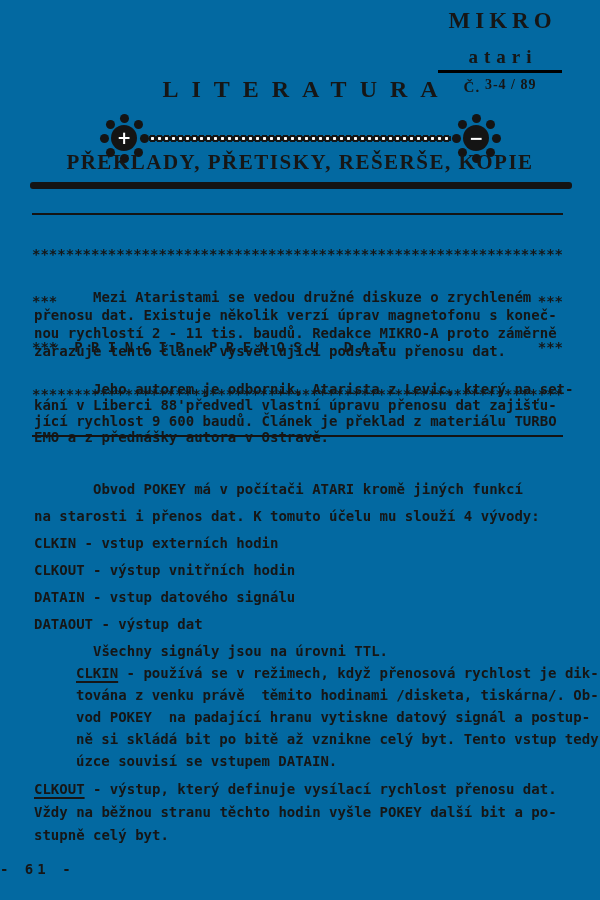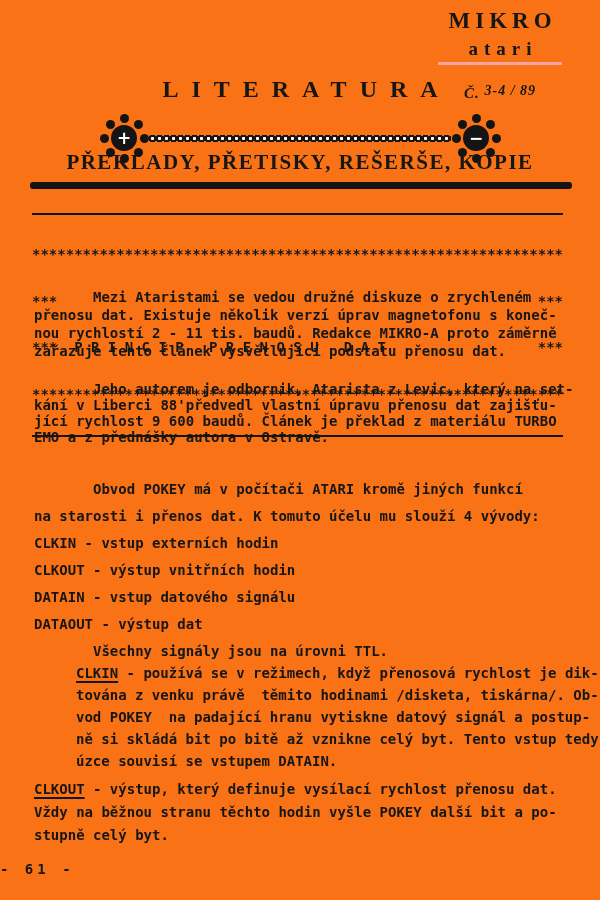--- a/index.html
+++ b/index.html
@@ -1,38 +1,38 @@
 <!DOCTYPE html>
 <html><head>
 <meta charset="utf-8">
 <style>
   html,body { margin:0; padding:0; background:#ffffff; }
   .page {
     position:relative;
     width:600px; height:900px;
     margin:0 auto;
-    background:#f97316;
+    background:#0369a1;
     color:#161616;
     font-family:"DejaVu Sans Mono", monospace;
     overflow:hidden;
   }
 
   
   .masthead {
     position:absolute; top:8px; left:438px; width:124px;
     text-align:center;
     font-family:"Liberation Serif", serif;
     font-weight:bold;
   }
   .masthead-magazine { font-size:23px; letter-spacing:5px; text-indent:5px; }
   .masthead-platform {
     font-size:19px; letter-spacing:6px; text-indent:6px;
-    border-bottom:3px solid #fca5a5; padding-bottom:2px; margin-top:4px;
+    border-bottom:3px solid #000000; padding-bottom:2px; margin-top:12px;
   }
-  .masthead-issue { font-size:15px; margin-top:20px; font-style:italic; letter-spacing:1px; }
+  .masthead-issue { font-size:15px; margin-top:6px; letter-spacing:1px; }
   .issue-number { position:relative; top:-3px; font-size:14px; }
 
   
   .page-title {
     position:absolute; top:76px; left:0; width:100%;
     text-align:center;
     font-family:"Liberation Serif", serif;
     font-weight:bold; font-size:24px;
     letter-spacing:13px; text-indent:13px;
   }

